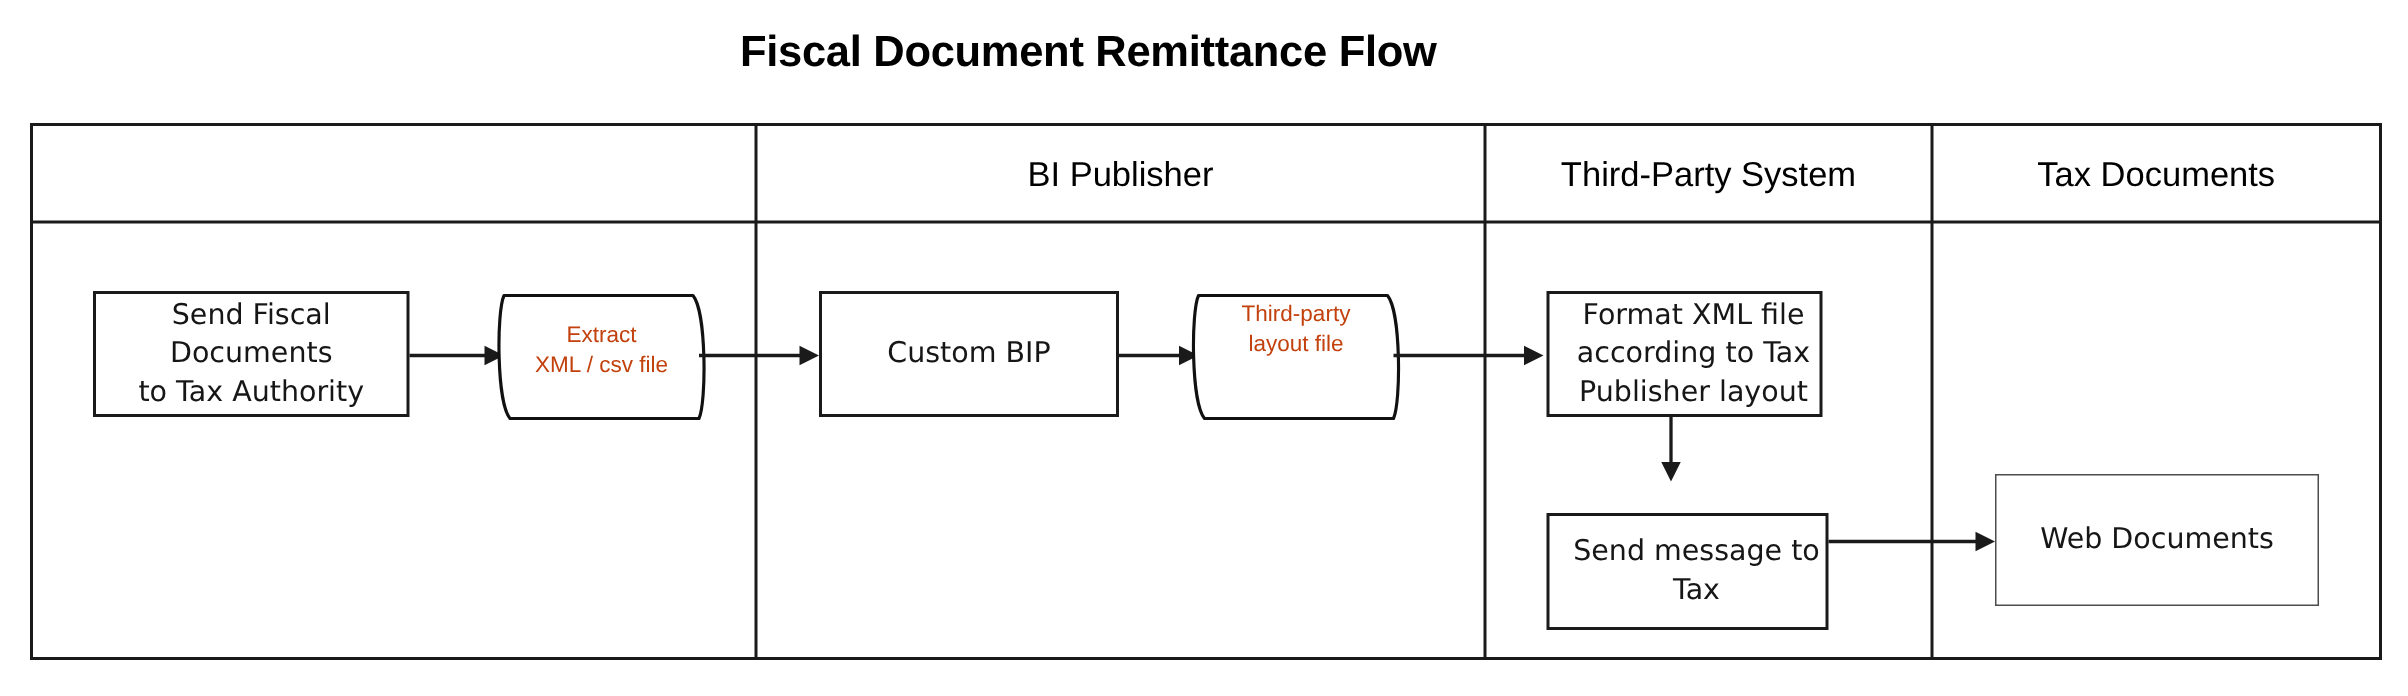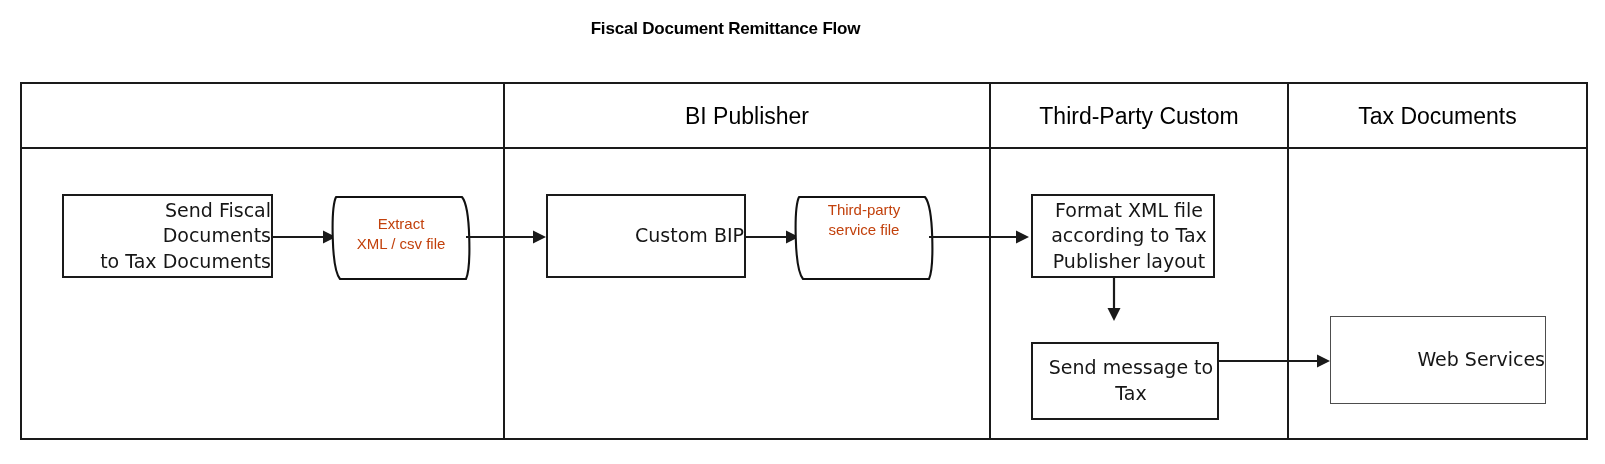--- a/index.html
+++ b/index.html
@@ -18,21 +18,21 @@
   }
 
   
   #diagram-title {
     position: absolute;
     left: 0;
     top: 19px;
     width: 1451px;
     text-align: center;
     font-family: "Liberation Sans", sans-serif;
-    font-size: 17px;
+    font-size: 29px;
     font-weight: bold;
     color: #000000;
     letter-spacing: -0.2px;
   }
 
   
   #lane-frame {
     position: absolute;
     left: 20px;
     top: 82px;
@@ -75,21 +75,21 @@
     box-sizing: border-box;
     border: 2px solid #1a1a1a;
     background: #ffffff;
     display: flex;
     align-items: center;
     font-family: "DejaVu Sans", sans-serif;
     font-size: 19px;
     color: #161616;
     line-height: 1.35;
   }
-  .node-box.center { justify-content: center; text-align: right; }
+  .node-box.center { justify-content: center; text-align: center; }
   .node-box.leftal { justify-content: flex-start; text-align: center; padding-left: 12px; }
   .node-box .txt { display: block; width: 100%; }
 
   .node-box.thin { border: 1.6px solid #4d4d4d; }
 
   
   .doc-shape {
     position: absolute;
   }
   .doc-shape svg { display: block; }
@@ -118,30 +118,30 @@
   <div id="header-rule"></div>
 
   <div class="lane-divider" style="left:503px;"></div>
   <div class="lane-divider" style="left:989px;"></div>
   <div class="lane-divider" style="left:1287px;"></div>
 
   <div class="lane-header" style="left:505px; width:484px;">
     <span>BI Publisher</span>
   </div>
   <div class="lane-header" style="left:991px; width:296px;">
-    <span>Third-Party Custom</span>
+    <span>Third-Party System</span>
   </div>
   <div class="lane-header" style="left:1289px; width:297px;">
     <span>Tax Documents</span>
   </div>
 
   <div class="node-box center" style="left:62px; top:194px; width:211px; height:84px;">
     <span class="txt">
       <span>Send Fiscal Documents</span><br>
-      <span>to Tax Documents</span>
+      <span>to Tax Authority</span>
     </span>
   </div>
 
   <div class="connector" style="left:273px; top:226px; width:66px; height:22px;">
     <svg width="66" height="22" viewBox="0 0 66 22">
       <line x1="0" y1="11" x2="52" y2="11" stroke="#1a1a1a" stroke-width="2.2"></line>
       <polygon points="50,4.5 63,11 50,17.5" fill="#1a1a1a"></polygon>
     </svg>
   </div>
 
@@ -181,21 +181,21 @@
     <svg width="150" height="92" viewBox="0 0 150 92">
       <path d="M 10 5
                L 136 5
                C 145 16, 145 76, 140 87
                L 14 87
                C 5 76, 5 16, 10 5 Z" fill="#ffffff" stroke="#111111" stroke-width="2.1" stroke-linejoin="round"></path>
     </svg>
   </div>
   <div class="doc-label" style="left:789px; top:200px; width:150px;">
     <span>Third-party</span><br>
-    <span>service file</span>
+    <span>layout file</span>
   </div>
 
   <div class="connector" style="left:929px; top:226px; width:104px; height:22px;">
     <svg width="104" height="22" viewBox="0 0 104 22">
       <line x1="0" y1="11" x2="89" y2="11" stroke="#1a1a1a" stroke-width="2.2"></line>
       <polygon points="87,4.5 100,11 87,17.5" fill="#1a1a1a"></polygon>
     </svg>
   </div>
 
   <div class="node-box leftal" style="left:1031px; top:194px; width:184px; height:84px;">
@@ -220,16 +220,16 @@
   </div>
 
   <div class="connector" style="left:1219px; top:350px; width:115px; height:22px;">
     <svg width="115" height="22" viewBox="0 0 115 22">
       <line x1="0" y1="11" x2="100" y2="11" stroke="#1a1a1a" stroke-width="2.2"></line>
       <polygon points="98,4.5 111,11 98,17.5" fill="#1a1a1a"></polygon>
     </svg>
   </div>
 
   <div class="node-box center thin" style="left:1330px; top:316px; width:216px; height:88px;">
-    <span class="txt">Web Services</span>
+    <span class="txt">Web Documents</span>
   </div>
 
 </div>
 
 </body></html>

